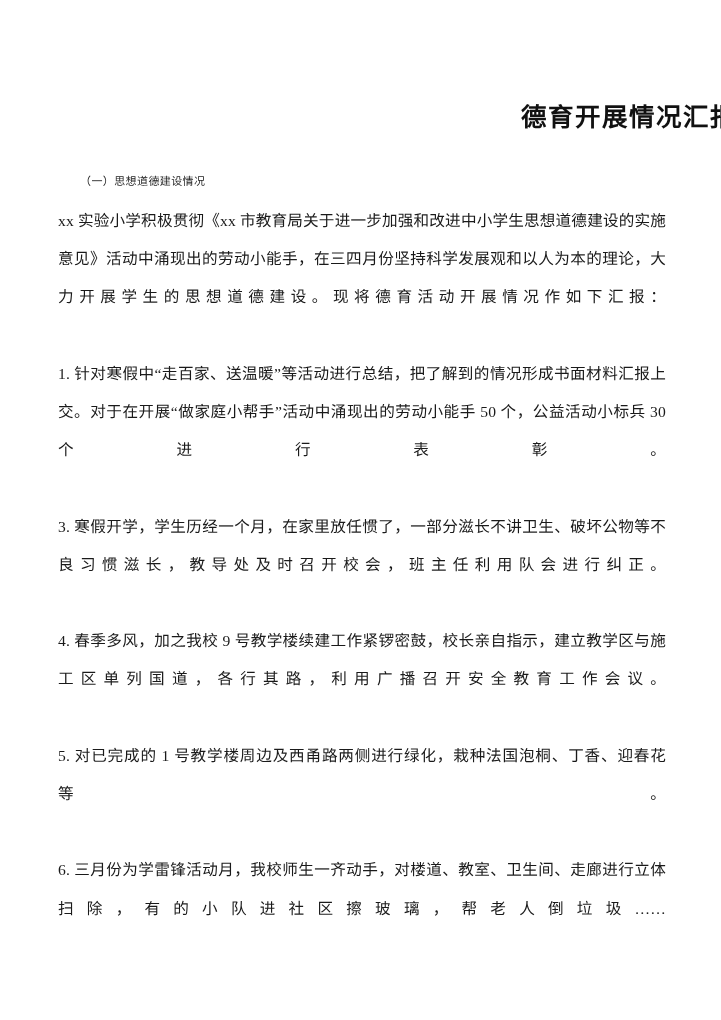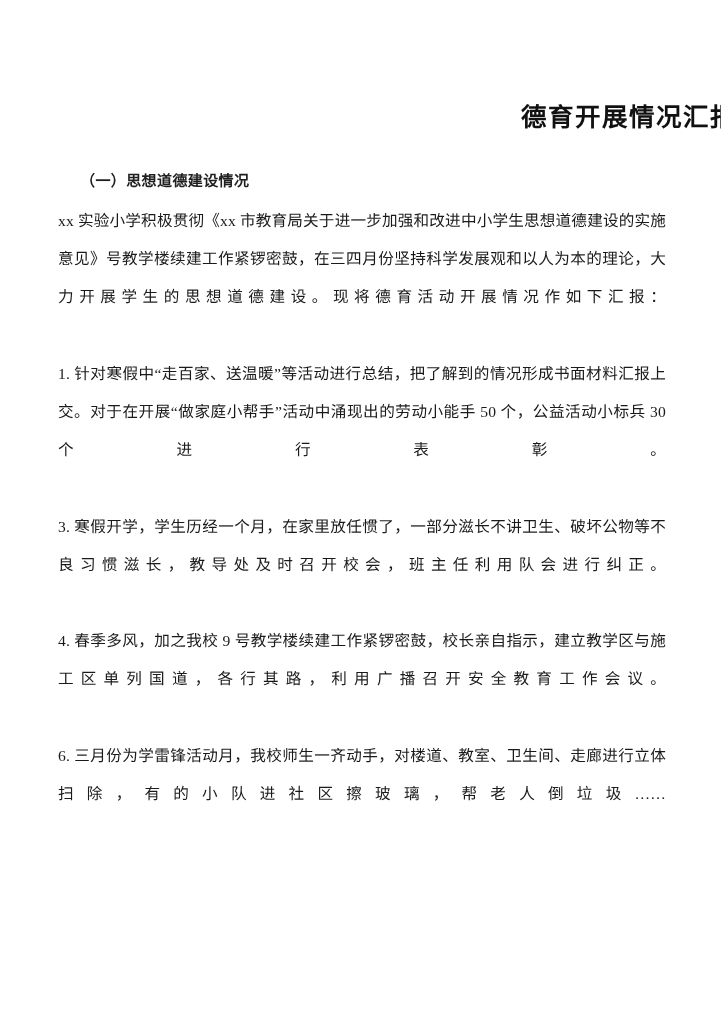--- a/index.html
+++ b/index.html
@@ -39,28 +39,27 @@
     color: #111111;
     line-height: 1.2;
   }
   .body-block {
     position: absolute;
     top: 162px;
     left: 58px;
     width: 608px;
   }
   .section-heading {
-    font-size: 15px;
+    font-size: 11px;
     line-height: 38px;
     margin: 0 0 0 0;
     padding-left: 22px;
     letter-spacing: 0.4px;
     color: #1f1f1f;
     white-space: nowrap;
-    font-weight: bold;
   }
   .para {
     font-size: 15.6px;
     line-height: 38.2px;
     margin: 0;
     padding: 0;
     text-align: justify;
     text-justify: inter-ideograph;
     letter-spacing: 0.15px;
     color: #1a1a1a;
@@ -82,26 +81,27 @@
 <body>
 
 <div class="page">
 
   <h1 class="doc-title">德育开展情况汇报</h1>
 
   <div class="body-block">
 
     <div class="section-heading">（一）思想道德建设情况</div>
 
-    <p class="para lead">xx 实验小学积极贯彻《xx 市教育局关于进一步加强和改进中小学生思想道德建设的实施意见》号教学楼续建工作紧锣密鼓，在三四月份坚持科学发展观和以人为本的理论，大力开展学生的思想道德建设。现将德育活动开展情况作如下汇报：</p>
+    <p class="para lead">xx 实验小学积极贯彻《xx 市教育局关于进一步加强和改进中小学生思想道德建设的实施意见》活动中涌现出的劳动小能手，在三四月份坚持科学发展观和以人为本的理论，大力开展学生的思想道德建设。现将德育活动开展情况作如下汇报：</p>
 
     <p class="para item">1. 针对寒假中“走百家、送温暖”等活动进行总结，把了解到的情况形成书面材料汇报上交。对于在开展“做家庭小帮手”活动中涌现出的劳动小能手 50 个，公益活动小标兵 30 个进行表彰。</p>
 
 
     <p class="para item">3. 寒假开学，学生历经一个月，在家里放任惯了，一部分滋长不讲卫生、破坏公物等不良习惯滋长，教导处及时召开校会，班主任利用队会进行纠正。</p>
 
     <p class="para item">4. 春季多风，加之我校 9 号教学楼续建工作紧锣密鼓，校长亲自指示，建立教学区与施工区单列国道，各行其路，利用广播召开安全教育工作会议。</p>
 
+    <p class="para item">5. 对已完成的 1 号教学楼周边及西甬路两侧进行绿化，栽种法国泡桐、丁香、迎春花等。</p>
 
     <p class="para item">6. 三月份为学雷锋活动月，我校师生一齐动手，对楼道、教室、卫生间、走廊进行立体扫除，有的小队进社区擦玻璃，帮老人倒垃圾……</p>
 
   </div>
 </div>
 
 </body></html>

